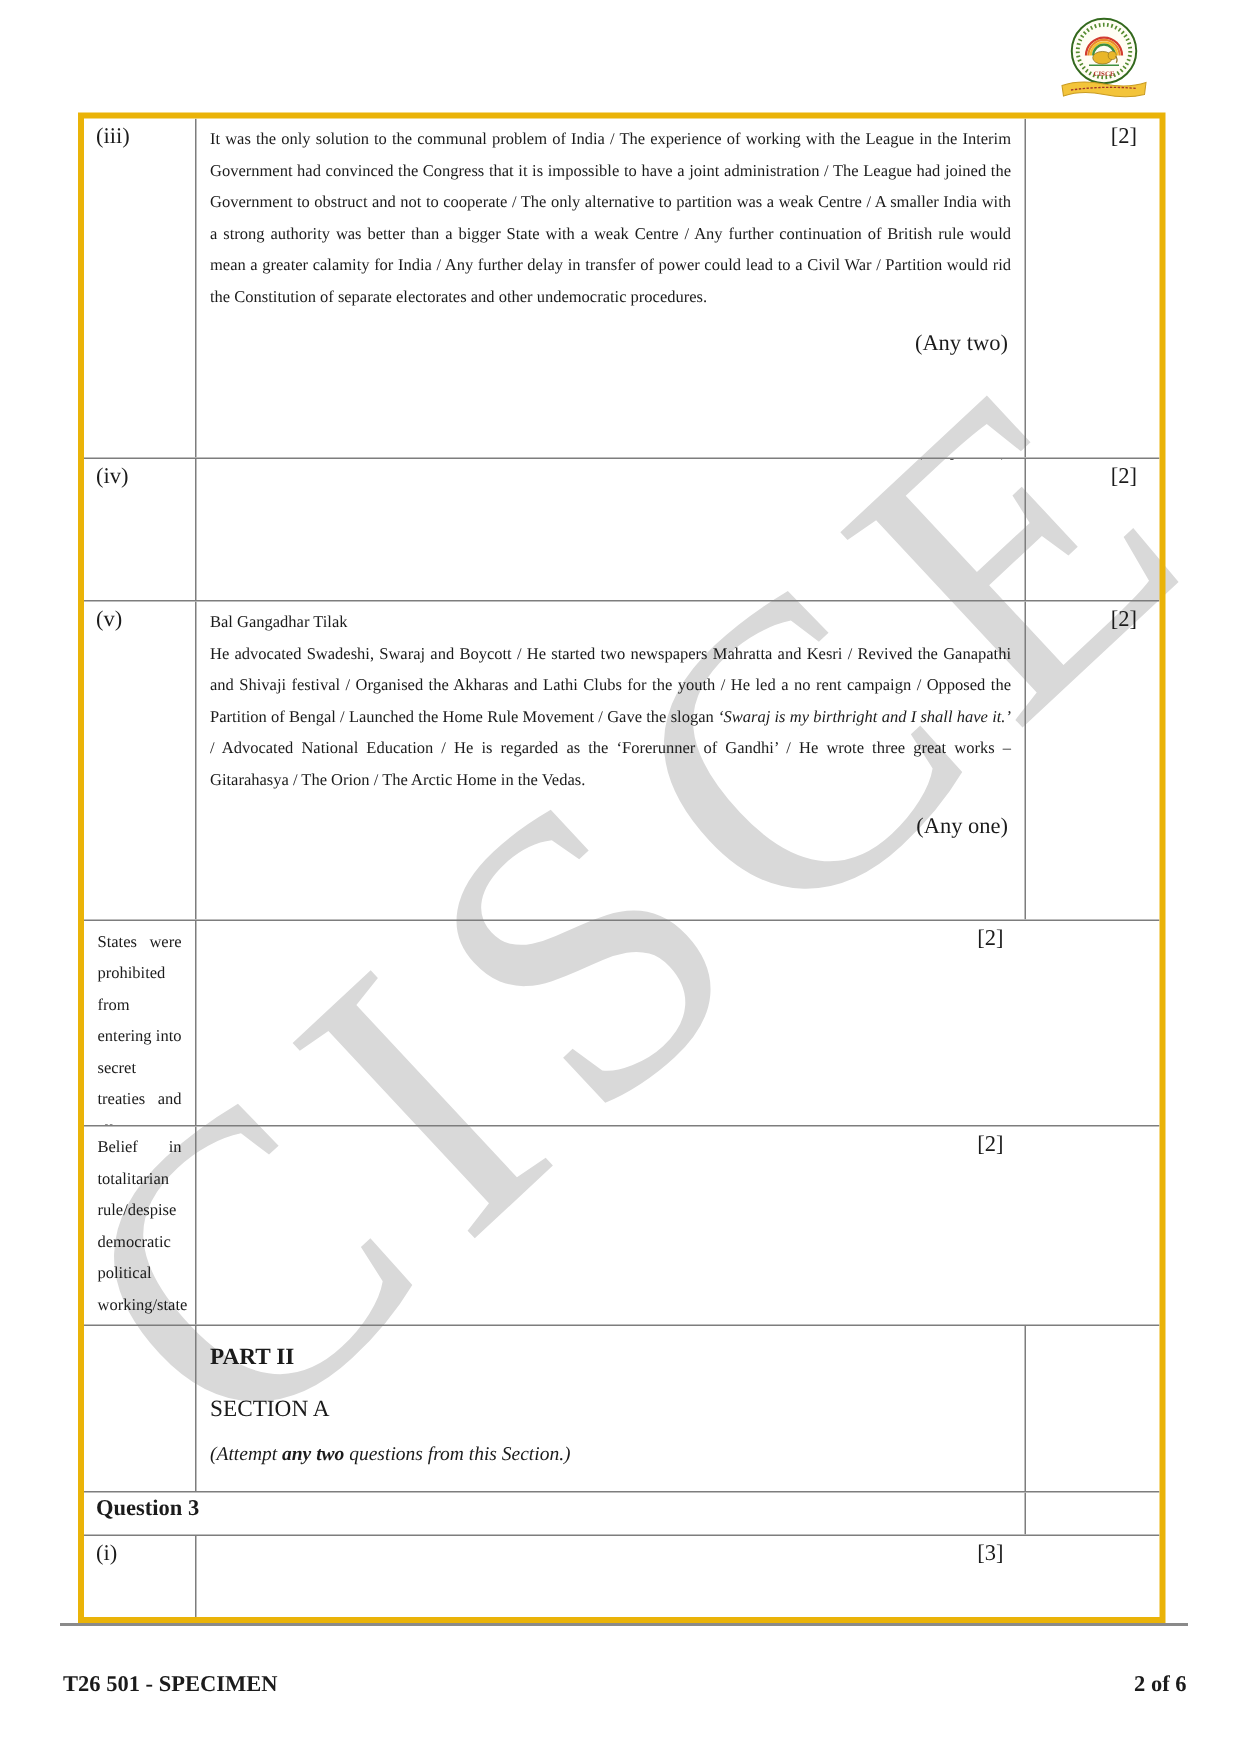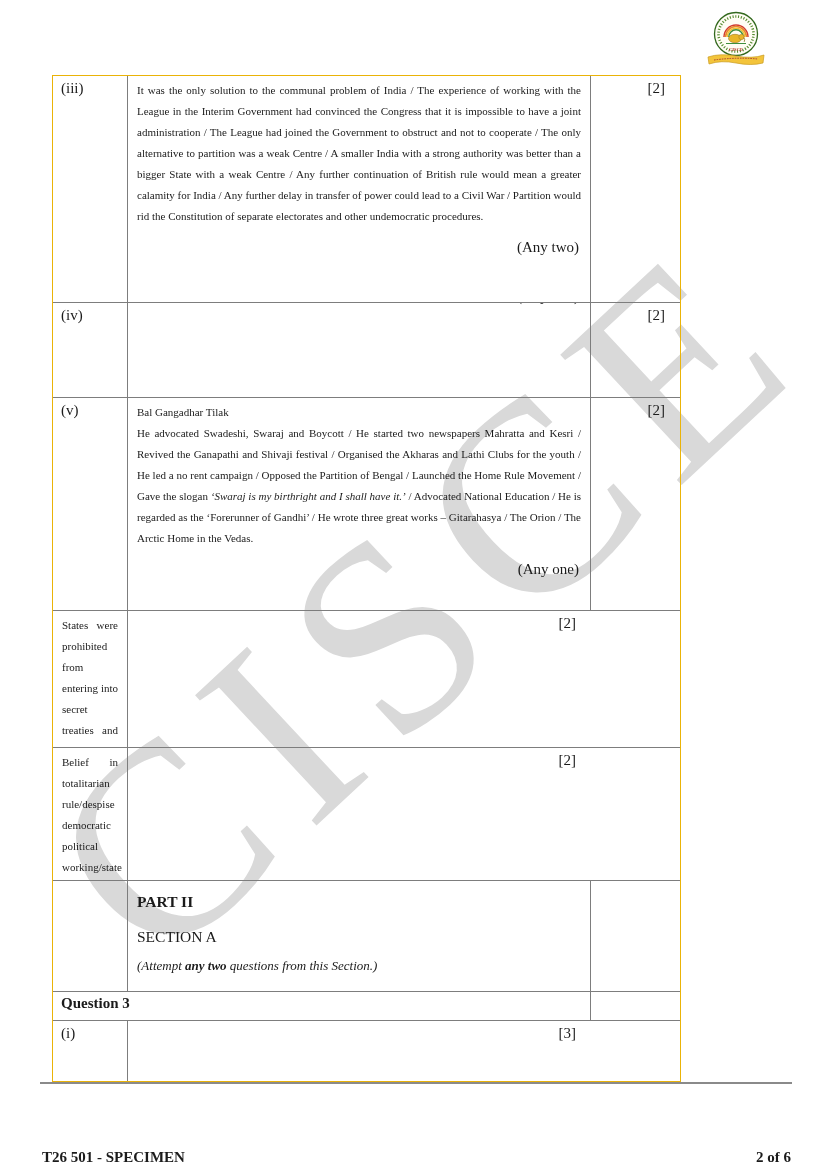--- a/index.html
+++ b/index.html
@@ -12,22 +12,22 @@
   .watermark {
     position:absolute; left:-75px; top:440px; width:1000px; height:320px;
     line-height:320px; text-align:center; font-size:272px; letter-spacing:26px;
     color:#d9d9d9; transform:rotate(-43deg); z-index:0;
     font-family:"Liberation Serif",serif; white-space:nowrap; user-select:none;
   }
   
   .logo { position:absolute; left:702px; top:10px; width:68px; height:62px; z-index:2; }
   
   .tablewrap {
-    position:absolute; left:52px; top:75px; width:629px; height:1007px;
-    border:1px solid #eab308; box-sizing:border-box; z-index:1; overflow:hidden;
+    position:absolute; left:52px; top:75px; width:725px; height:1007px;
+    border:4px solid #eab308; box-sizing:border-box; z-index:1; overflow:hidden;
   }
   .row { display:grid; grid-template-columns:75px 1fr 89px; border-bottom:1px solid #7d7d7d; box-sizing:border-box; overflow:hidden; }
   .row.last { border-bottom:none; }
   .row.merged { grid-template-columns:1fr 89px; }
   .cell { box-sizing:border-box; }
   .cell.num { border-right:1px solid #7d7d7d; padding:4px 4px 0 8px; font-size:15px; }
   .cell.content { border-right:1px solid #7d7d7d; padding:4px 9px 0 9px; }
   .cell.marks { text-align:right; padding:4px 15px 0 4px; font-size:15px; }
   p.ans { margin:0; text-align:justify; font-size:11px; line-height:21px; }
   p.ans.tight { line-height:19px; }
@@ -35,21 +35,21 @@
   .note { text-align:right; font-size:15px; line-height:21px; margin-top:10px; padding-right:2px; }
   .note.pull { margin-top:-21px; }
   .center-head { text-align:left; font-size:15.5px; }
   .part-title { font-weight:bold; margin-top:6px; line-height:21px; }
   .section-title { font-weight:normal; margin-top:14px; line-height:21px; }
   .instruction { font-style:italic; margin-top:8px; line-height:21px; font-size:13px; }
   .q3cell { font-weight:bold; font-size:15px; padding:3px 8px 0 8px; border-right:1px solid #7d7d7d; }
   
   .footer-rule { position:absolute; left:40px; top:1082px; width:752px; height:2px; background:#8a8a8a; z-index:3; }
   .footer {
-    position:absolute; left:42px; right:36px; top:1149px; display:flex;
+    position:absolute; left:42px; right:36px; top:1115px; display:flex;
     justify-content:space-between; font-weight:bold; font-size:15px; z-index:3;
   }
 </style>
 </head>
 <body>
 
 <div class="sheet">
 
   <div class="watermark">CISCE</div>
 

